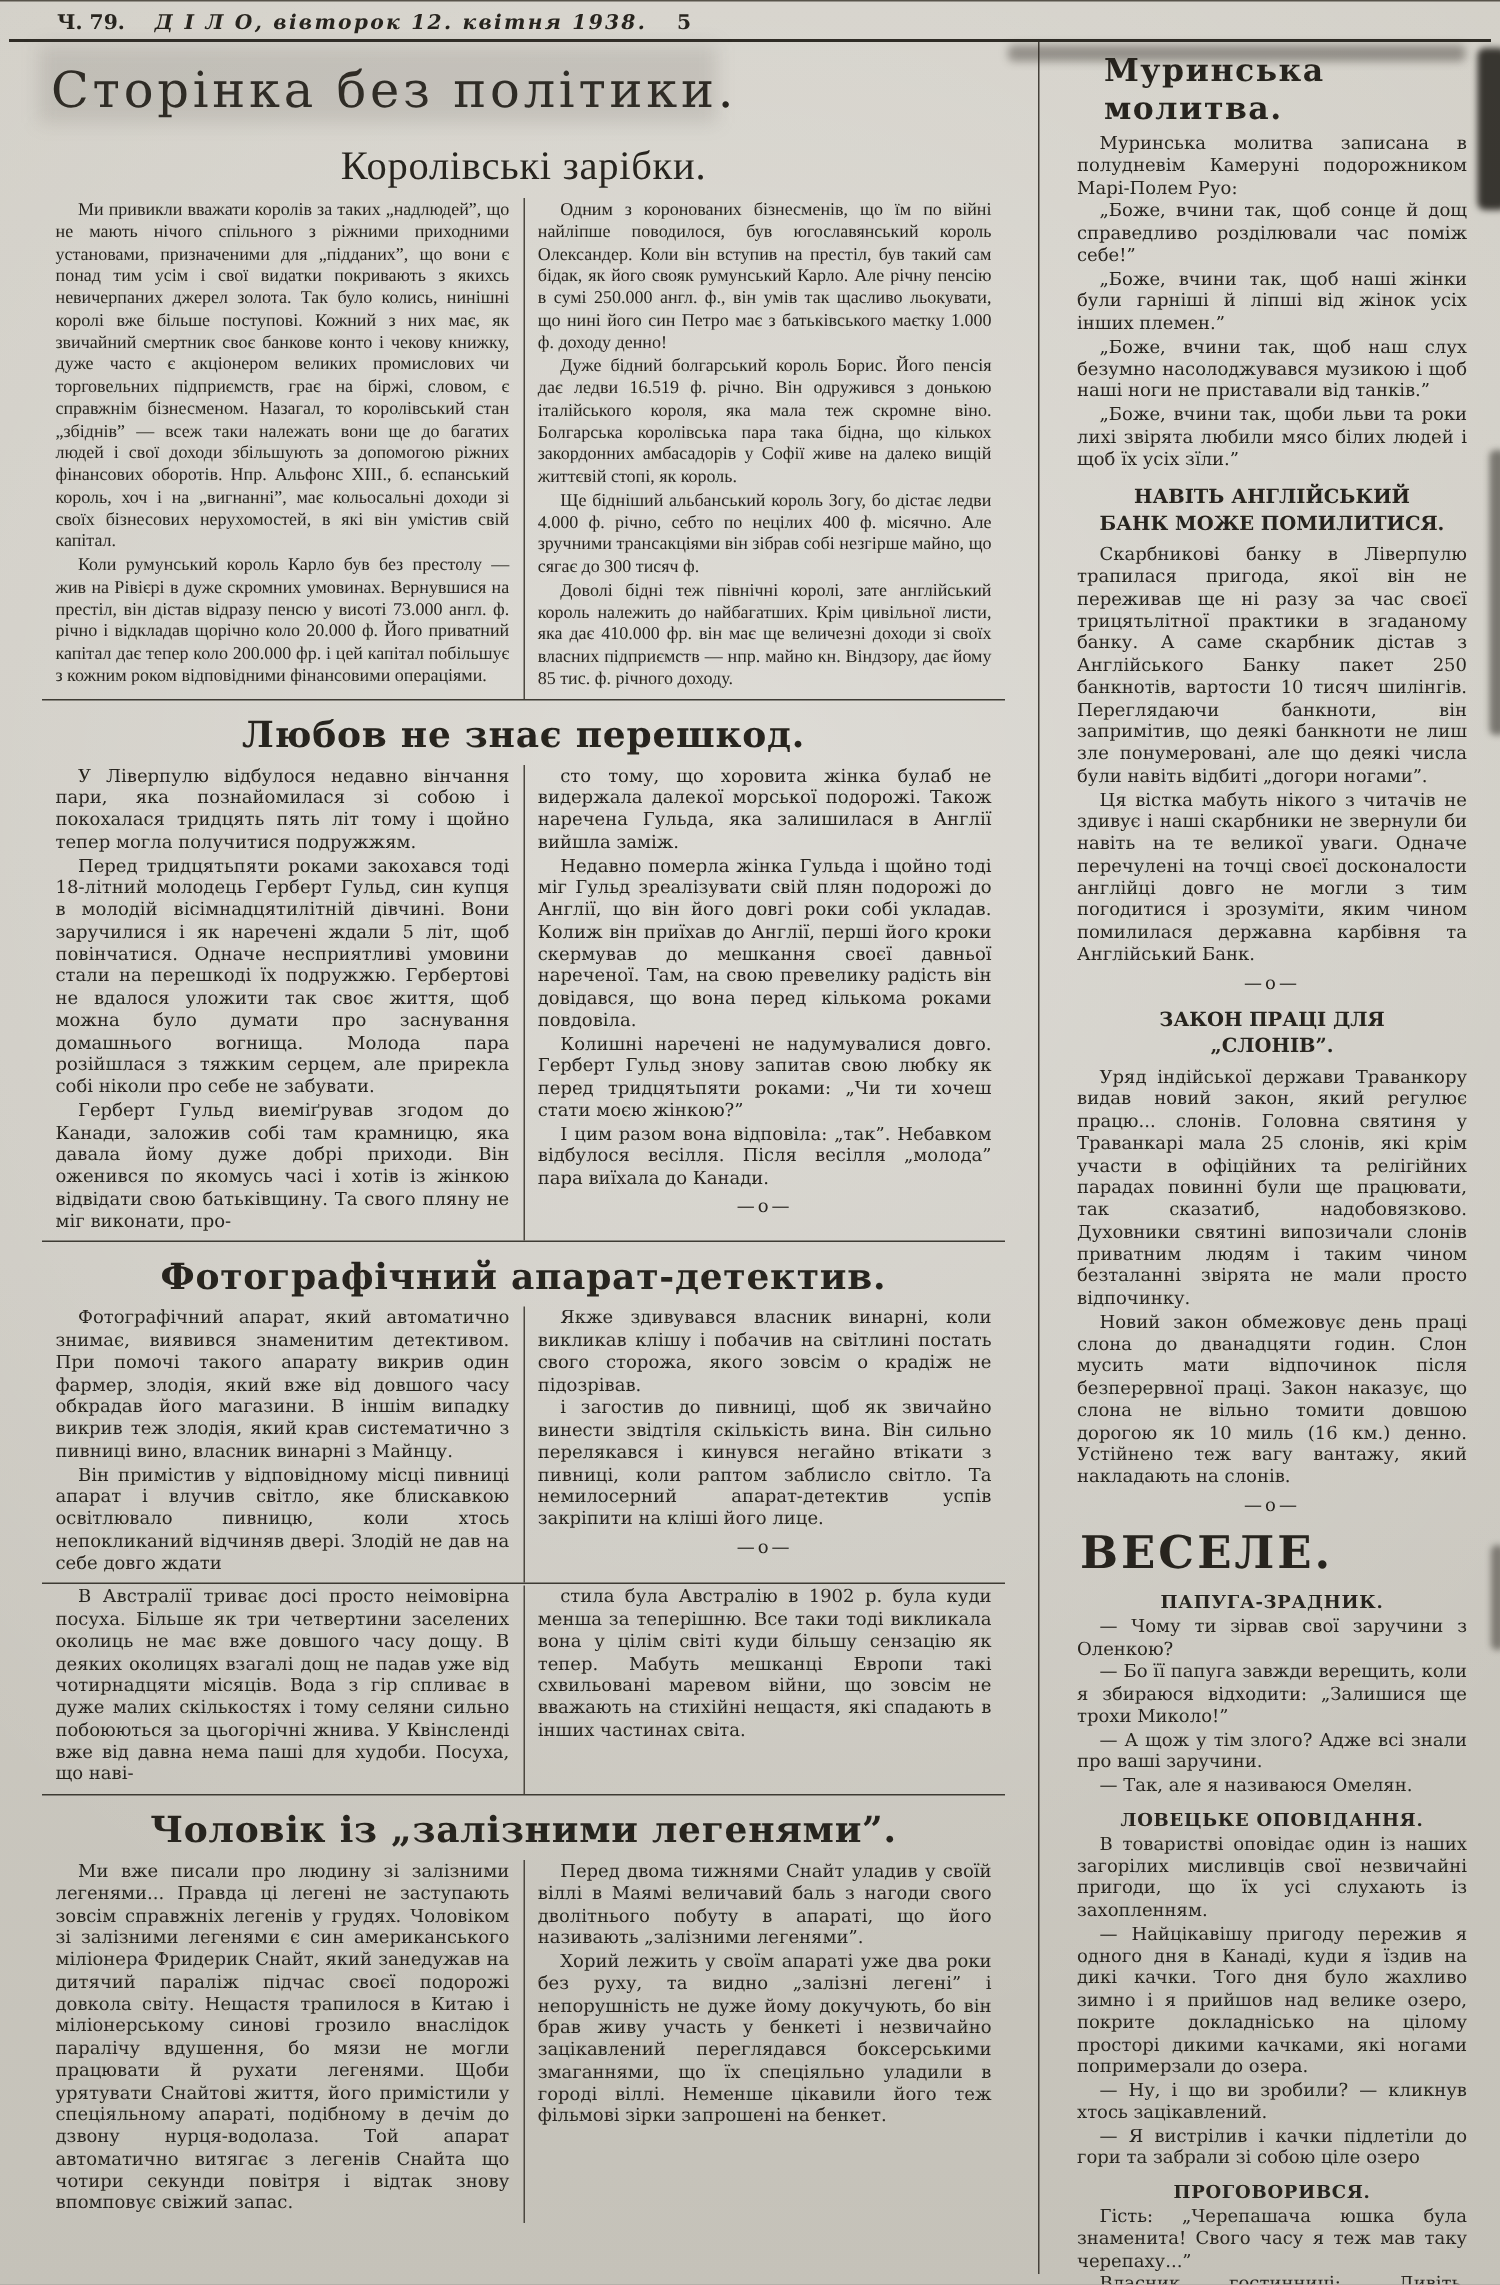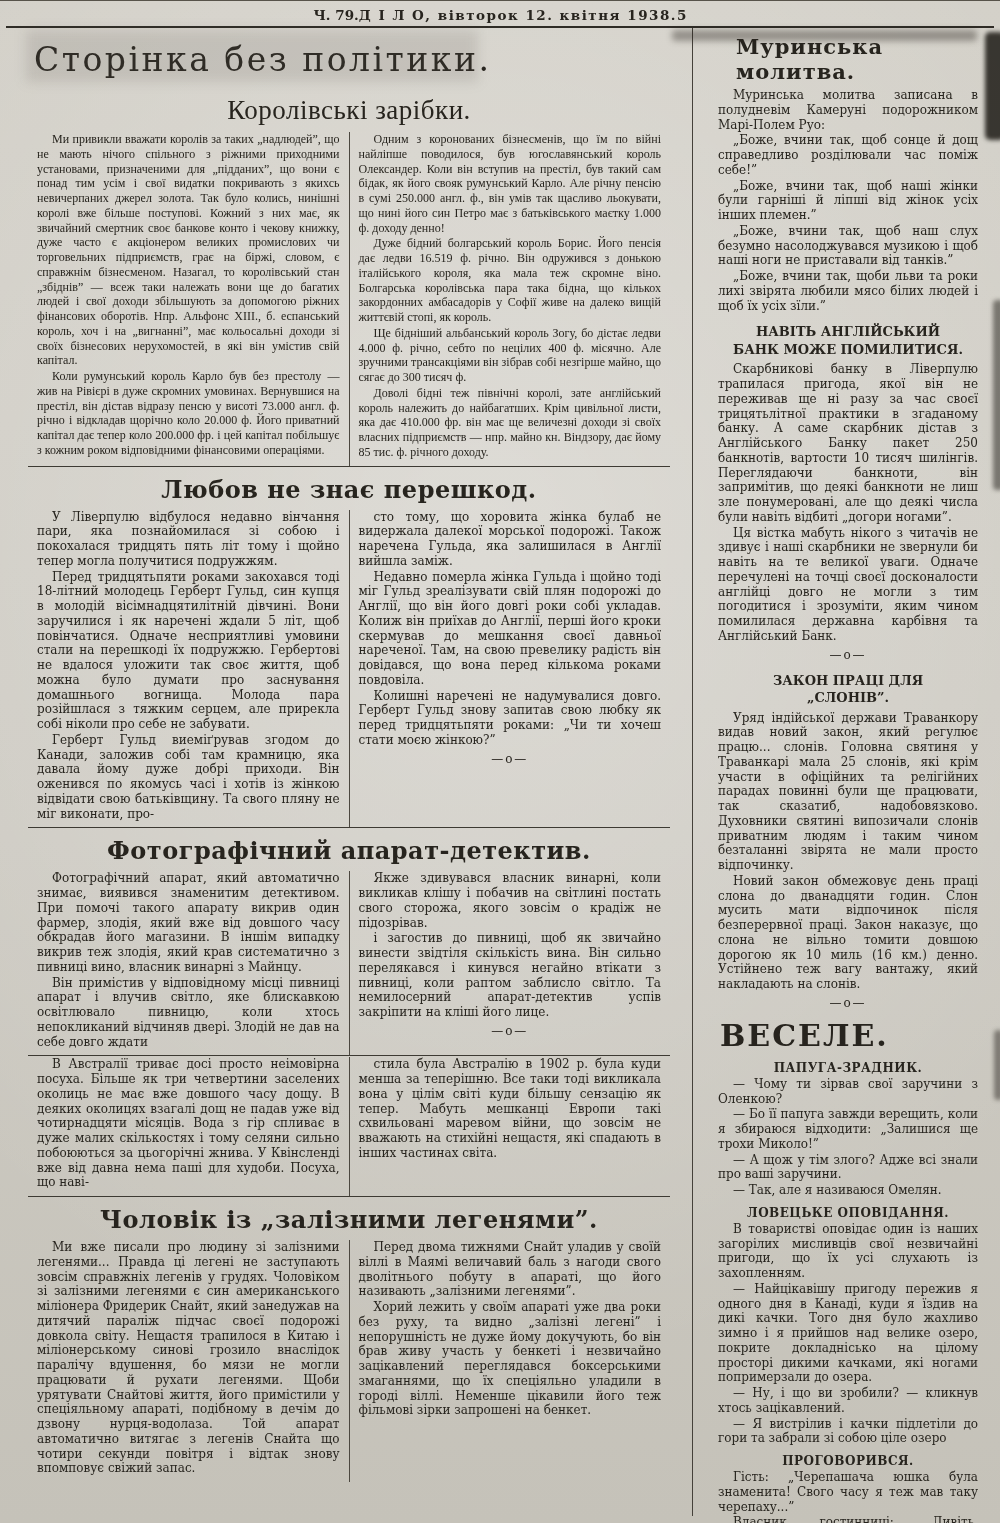--- a/index.html
+++ b/index.html
@@ -9,25 +9,26 @@
     position:relative;width:1000px;height:1523px;margin:0 auto;overflow:hidden;
     background-color:#cfccc4;
     background-image:
       radial-gradient(ellipse 120% 90% at 48% 35%, rgba(255,255,255,.30), rgba(255,255,255,0) 62%),
       linear-gradient(180deg,#d3d0c8 0%,#cdcac2 55%,#c5c2b9 100%);
     font-family:"DejaVu Serif","Liberation Serif",serif;
     color:#27241e;
   }
   
   .header-row{
-    display:flex;justify-content:center;align-items:baseline;
+    display:flex;justify-content:flex-start;align-items:baseline;
     padding:6px 38px 3px 38px;font-weight:bold;font-size:13.5px;
     border-top:1px solid #57534a;
-  }
-  .masthead-title{letter-spacing:1.5px;}
+    gap:20px;
+  }
+  .masthead-title{letter-spacing:1.5px;font-style:italic;}
   .header-rule{height:0;border-bottom:2px solid #2f2c26;margin:0 6px;}
   
   .body-wrap{display:flex;align-items:stretch;padding:0 20px 0 28px;height:1488px;gap:12px;}
   .left-col{width:642px;padding-right:6px;}
   .divider-v{width:1px;background:#45413a;margin:0 4px;}
   .right-col{flex:1;padding-left:9px;padding-right:2px;}
   
   .section-title{
     font-size:33px;font-weight:normal;letter-spacing:2.5px;
     margin:0;padding:12px 0 8px 6px;
@@ -111,20 +112,21 @@
         <div class="two-col">
           <div class="col">
             <p class="bt">У Ліверпулю відбулося недавно вінчання пари, яка познайомилася зі собою і покохалася тридцять пять літ тому і щойно тепер могла получитися подружжям.</p>
             <p class="bt">Перед тридцятьпяти роками закохався тоді 18-літний молодець Герберт Гульд, син купця в молодій вісімнадцятилітній дівчині. Вони заручилися і як наречені ждали 5 літ, щоб повінчатися. Одначе несприятливі умовини стали на перешкоді їх подружжю. Гербертові не вдалося уложити так своє життя, щоб можна було думати про заснування домашнього вогнища. Молода пара розійшлася з тяжким серцем, але прирекла собі ніколи про себе не забувати.</p>
             <p class="bt">Герберт Гульд виеміґрував згодом до Канади, заложив собі там крамницю, яка давала йому дуже добрі приходи. Він оженився по якомусь часі і хотів із жінкою відвідати свою батьківщину. Та свого пляну не міг виконати, про-</p>
           </div>
           <div class="col">
             <p class="bt">сто тому, що хоровита жінка булаб не видержала далекої морської подорожі. Також наречена Гульда, яка залишилася в Англії вийшла заміж.</p>
             <p class="bt">Недавно померла жінка Гульда і щойно тоді міг Гульд зреалізувати свій плян подорожі до Англії, що він його довгі роки собі укладав. Колиж він приїхав до Англії, перші його кроки скермував до мешкання своєї давньої нареченої. Там, на свою превелику радість він довідався, що вона перед кількома роками повдовіла.</p>
             <p class="bt">Колишні наречені не надумувалися довго. Герберт Гульд знову запитав свою любку як перед тридцятьпяти роками: „Чи ти хочеш стати моєю жінкою?”</p>
+            <p class="bt">І цим разом вона відповіла: „так”. Небавком відбулося весілля. Після весілля „молода” пара виїхала до Канади.</p>
             <div class="divider-o">—о—</div>
           </div>
         </div>
       </article>
 
       <article class="article">
         <h2 class="art-title">Фотографічний апарат-детектив.</h2>
         <div class="two-col">
           <div class="col">
             <p class="bt">Фотографічний апарат, який автоматично знимає, виявився знаменитим детективом. При помочі такого апарату викрив один фармер, злодія, який вже від довшого часу обкрадав його магазини. В іншім випадку викрив теж злодія, який крав систематично з пивниці вино, власник винарні з Майнцу.</p>

